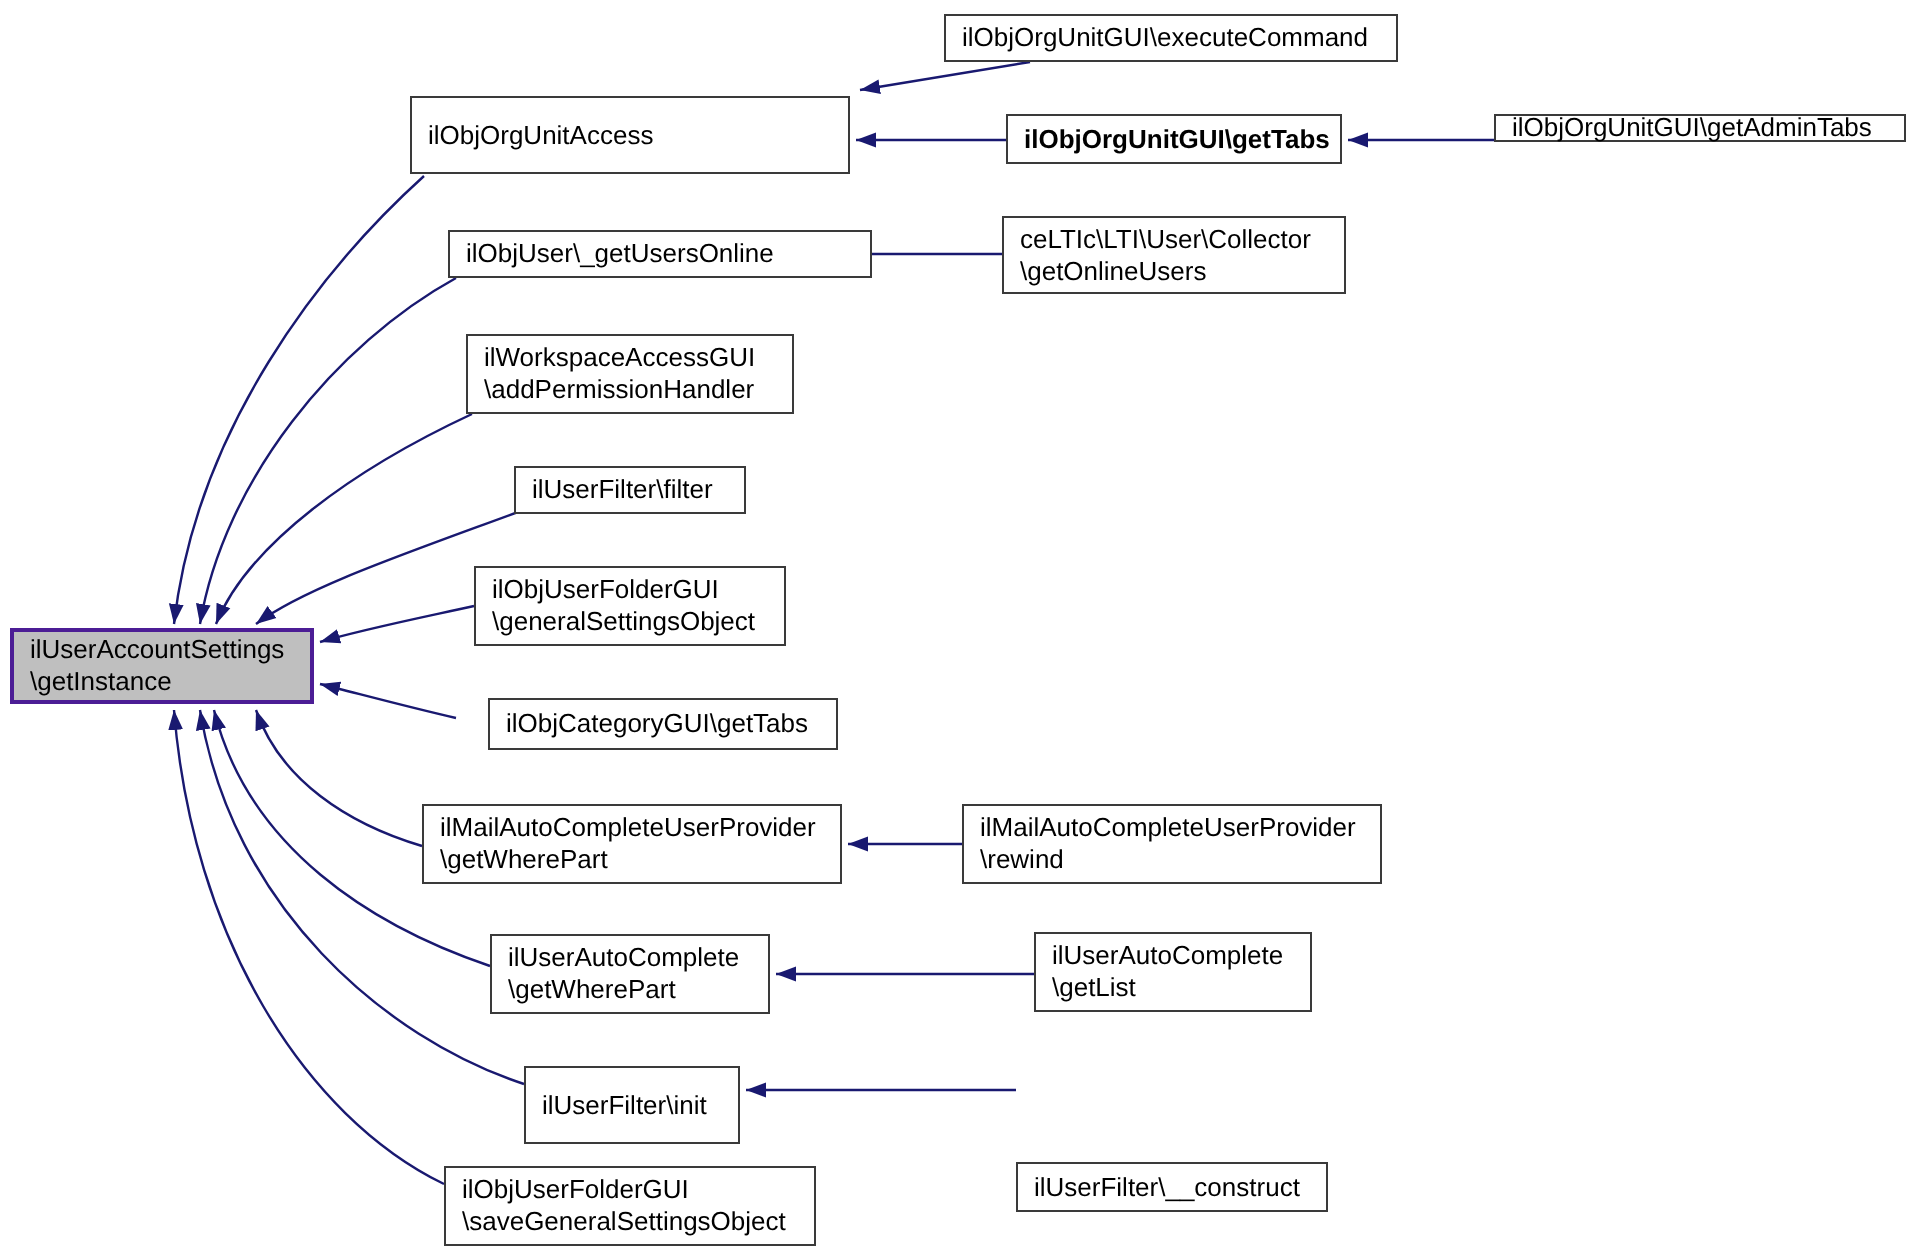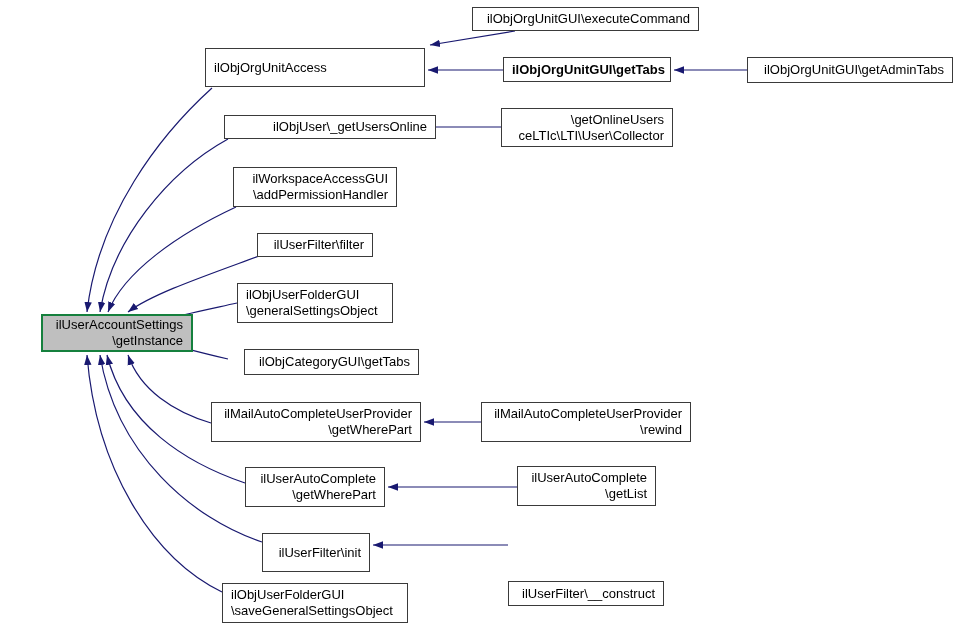--- a/index.html
+++ b/index.html
@@ -31,27 +31,26 @@
     color: #000000;
     font-size: 13px;
     line-height: 16px;
     display: flex;
     flex-direction: column;
     justify-content: center;
     padding: 1px 8px;
     white-space: nowrap;
     cursor: pointer;
   }
-  .node.align-center { text-align: right; }
+  .node.align-center { text-align: left; }
   .node.align-left   { text-align: left; }
   .node.highlight {
     background: #bfbfbf;
-    border: 2px solid #15803d;
+    border: 2px solid #4c1d95;
     cursor: default;
-    margin-left: 36px;
   }
   .node .line {
     height: 16px;
   }
 </style>
 </head>
 <body>
 
 <div class="canvas">
   <svg class="edges-svg" viewBox="0 0 959 630" xmlns="http://www.w3.org/2000/svg">
@@ -87,29 +86,29 @@
       </div>
       <div class="node align-left" style="left: 205px; top: 48px; width: 220px; height: 39px;">
         <div class="line">ilObjOrgUnitAccess</div>
       </div>
       <div class="node align-center" style="left: 472px; top: 7px; width: 227px; height: 24px;">
         <div class="line">ilObjOrgUnitGUI\executeCommand</div>
       </div>
       <div class="node align-center" style="left: 503px; top: 57px; width: 168px; height: 25px; font-weight: bold;">
         <div class="line">ilObjOrgUnitGUI\getTabs</div>
       </div>
-      <div class="node align-center" style="left: 747px; top: 57px; width: 206px; height: 26px;">
+      <div class="node align-center" style="left: 747px; top: 57px; width: 206px; height: 14px;">
         <div class="line">ilObjOrgUnitGUI\getAdminTabs</div>
       </div>
       <div class="node align-center" style="left: 224px; top: 115px; width: 212px; height: 24px;">
         <div class="line">ilObjUser\_getUsersOnline</div>
       </div>
       <div class="node align-center" style="left: 501px; top: 108px; width: 172px; height: 39px;">
+        <div class="line">ceLTIc\LTI\User\Collector</div>
         <div class="line">\getOnlineUsers</div>
-        <div class="line">ceLTIc\LTI\User\Collector</div>
       </div>
       <div class="node align-center" style="left: 233px; top: 167px; width: 164px; height: 40px;">
         <div class="line">ilWorkspaceAccessGUI</div>
         <div class="line">\addPermissionHandler</div>
       </div>
       <div class="node align-center" style="left: 257px; top: 233px; width: 116px; height: 24px;">
         <div class="line">ilUserFilter\filter</div>
       </div>
       <div class="node align-left" style="left: 237px; top: 283px; width: 156px; height: 40px;">
         <div class="line">ilObjUserFolderGUI</div>

